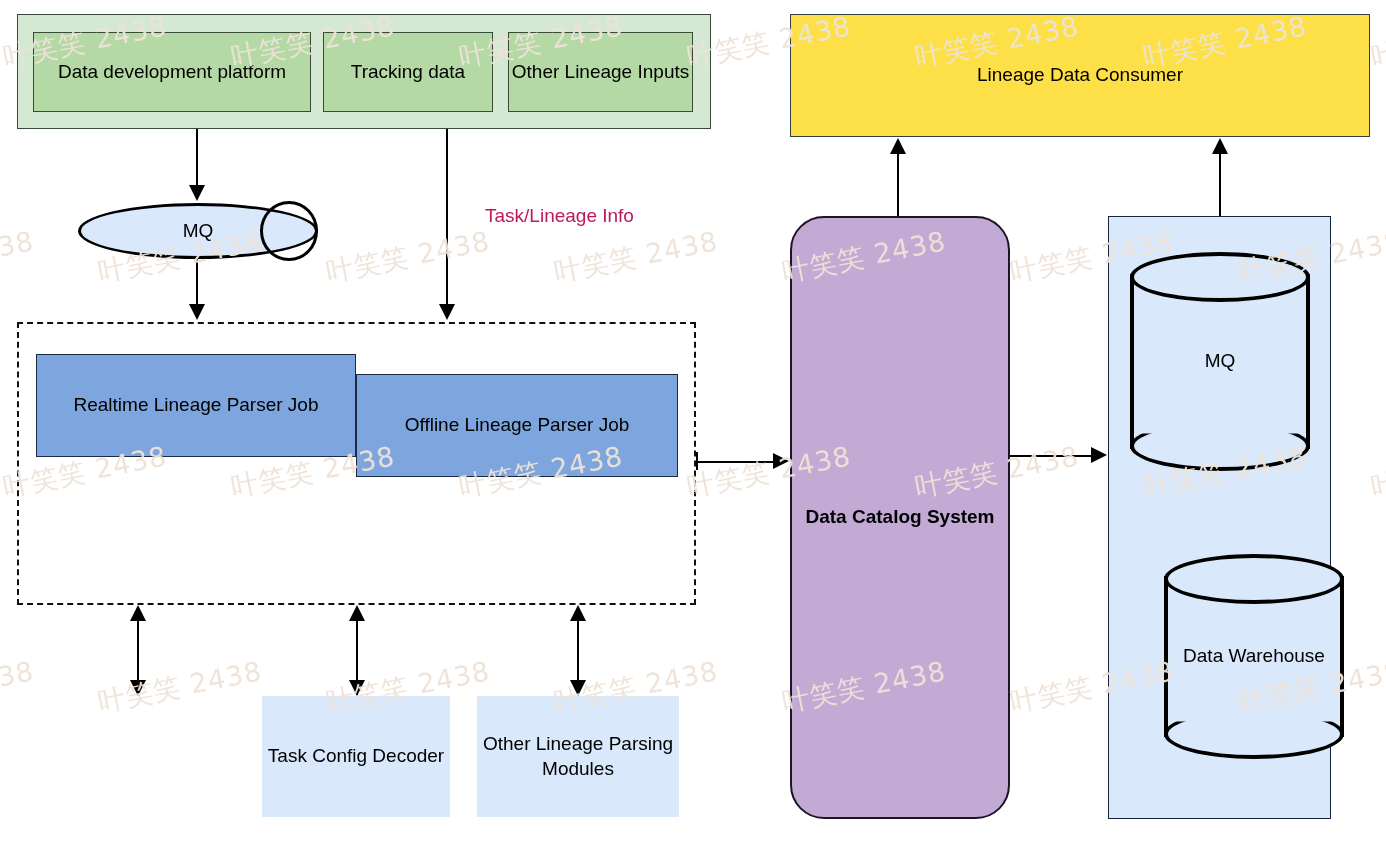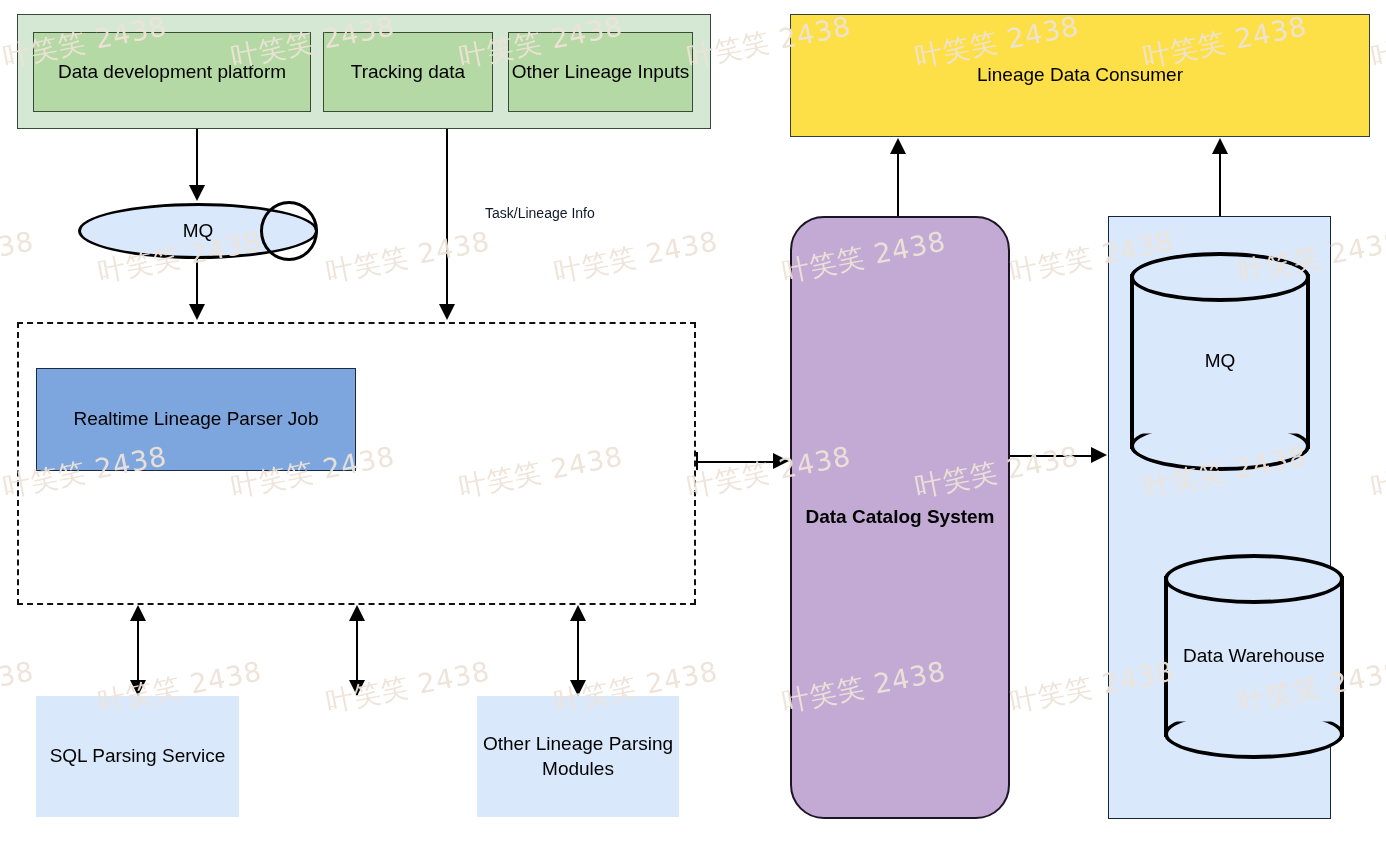--- a/index.html
+++ b/index.html
@@ -188,22 +188,22 @@
     border-bottom: 16px solid #000;
   }
   .arrow-right {
     border-top: 8px solid transparent;
     border-bottom: 8px solid transparent;
     border-left: 16px solid #000;
   }
 
   .edge-label {
     position: absolute;
-    font-size: 14px;
-    color: #0f172a;
+    font-size: 19px;
+    color: #be185d;
     white-space: nowrap;
     z-index: 11;
   }
 </style>
 </head>
 <body>
 
 <div id="canvas">
 
   <div class="box green-outer" style="left:17px; top:14px; width:694px; height:115px;"></div>
@@ -231,38 +231,41 @@
 
   <div class="vline" style="left:196px; top:258px; height:48px;"></div>
   <div class="arrow-down" style="left:189px; top:304px;"></div>
 
   <div class="vline" style="left:446px; top:129px; height:177px;"></div>
   <div class="arrow-down" style="left:439px; top:304px;"></div>
   <div class="edge-label" style="left:485px; top:205px;">Task/Lineage Info</div>
 
   <div class="box dashed" style="left:17px; top:322px; width:679px; height:283px;"></div>
 
-  <div class="box blue-dark" style="left:36px; top:368px; width:320px; height:103px;">
+  <div class="box blue-dark" style="left:36px; top:354px; width:320px; height:103px;">
     <span>Realtime Lineage Parser Job</span>
+  </div>
+  <div class="box blue-dark" style="left:356px; top:374px; width:322px; height:103px;">
+    <span>Offline Lineage Parser Job</span>
   </div>
 
   <div class="vline" style="left:137px; top:607px; height:88px;"></div>
   <div class="arrow-up" style="left:130px; top:605px;"></div>
   <div class="arrow-down" style="left:130px; top:680px;"></div>
 
   <div class="vline" style="left:356px; top:607px; height:88px;"></div>
   <div class="arrow-up" style="left:349px; top:605px;"></div>
   <div class="arrow-down" style="left:349px; top:680px;"></div>
 
   <div class="vline" style="left:577px; top:607px; height:88px;"></div>
   <div class="arrow-up" style="left:570px; top:605px;"></div>
   <div class="arrow-down" style="left:570px; top:680px;"></div>
 
-  <div class="box blue-light" style="left:36px; top:696px; width:203px; height:121px;">
-    <span>SQL Parsing Service</span>
+  <div class="box blue-light" style="left:262px; top:696px; width:188px; height:121px;">
+    <span>Task Config Decoder</span>
   </div>
   <div class="box blue-light" style="left:477px; top:696px; width:202px; height:121px;">
     <span>Other Lineage Parsing Modules</span>
   </div>
 
   <div class="hline" style="left:696px; top:461px; width:78px;"></div>
   <div class="vline" style="left:696px; top:452px; height:18px;"></div>
   <div class="arrow-right" style="left:773px; top:453px;"></div>
 
   <div class="box purple" style="left:790px; top:216px; width:220px; height:603px;font-weight:bold;">

